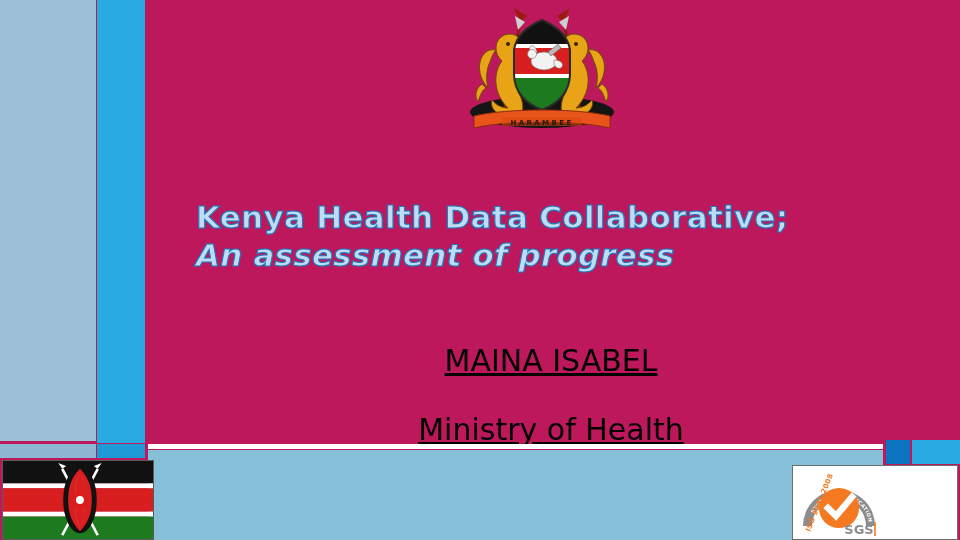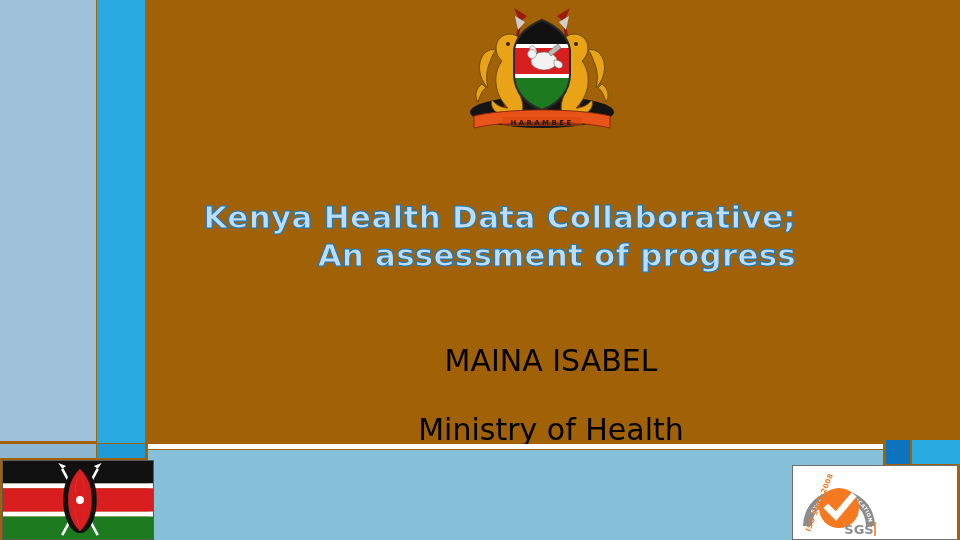--- a/index.html
+++ b/index.html
@@ -11,21 +11,21 @@
     width: 960px;
     height: 540px;
     overflow: hidden;
     font-family: "Liberation Sans", sans-serif;
     position: relative;
   }
   #slide {
     position: absolute;
     left: 0; top: 0;
     width: 960px; height: 540px;
-    background: #a16207;
+    background: #be185d;
     overflow: hidden;
   }
 
   
   .band-pale {
     position: absolute;
     left: 0; top: 0;
     width: 96px; height: 441px;
     background: #9EC1D9;
   }
@@ -79,43 +79,44 @@
     position: absolute;
     left: 452px; top: 4px;
     width: 180px; height: 132px;
   }
 
   
   .title-block {
     position: absolute;
     left: 196px; top: 198px;
     width: 600px;
-    text-align: right;
   }
   .title-line {
     font-family: "DejaVu Sans", sans-serif;
     font-size: 31px;
     font-weight: 700;
     line-height: 38px;
     letter-spacing: 0.3px;
     color: #BFDDF2;
     -webkit-text-stroke: 1.1px #1C79C0;
     text-shadow: 0 0 1px #1C79C0;
     white-space: nowrap;
   }
   .title-line.italic {
+    font-style: italic;
     letter-spacing: 0.2px;
   }
 
   
   .presenter-block {
     position: absolute;
     left: 148px; top: 342px;
     width: 806px;
     text-align: center;
+    text-decoration: underline;
   }
   .presenter-name {
     font-family: "DejaVu Sans", sans-serif;
     font-size: 30px;
     font-weight: 400;
     line-height: 37px;
     color: #000000;
   }
   .presenter-org {
     font-family: "DejaVu Sans", sans-serif;

